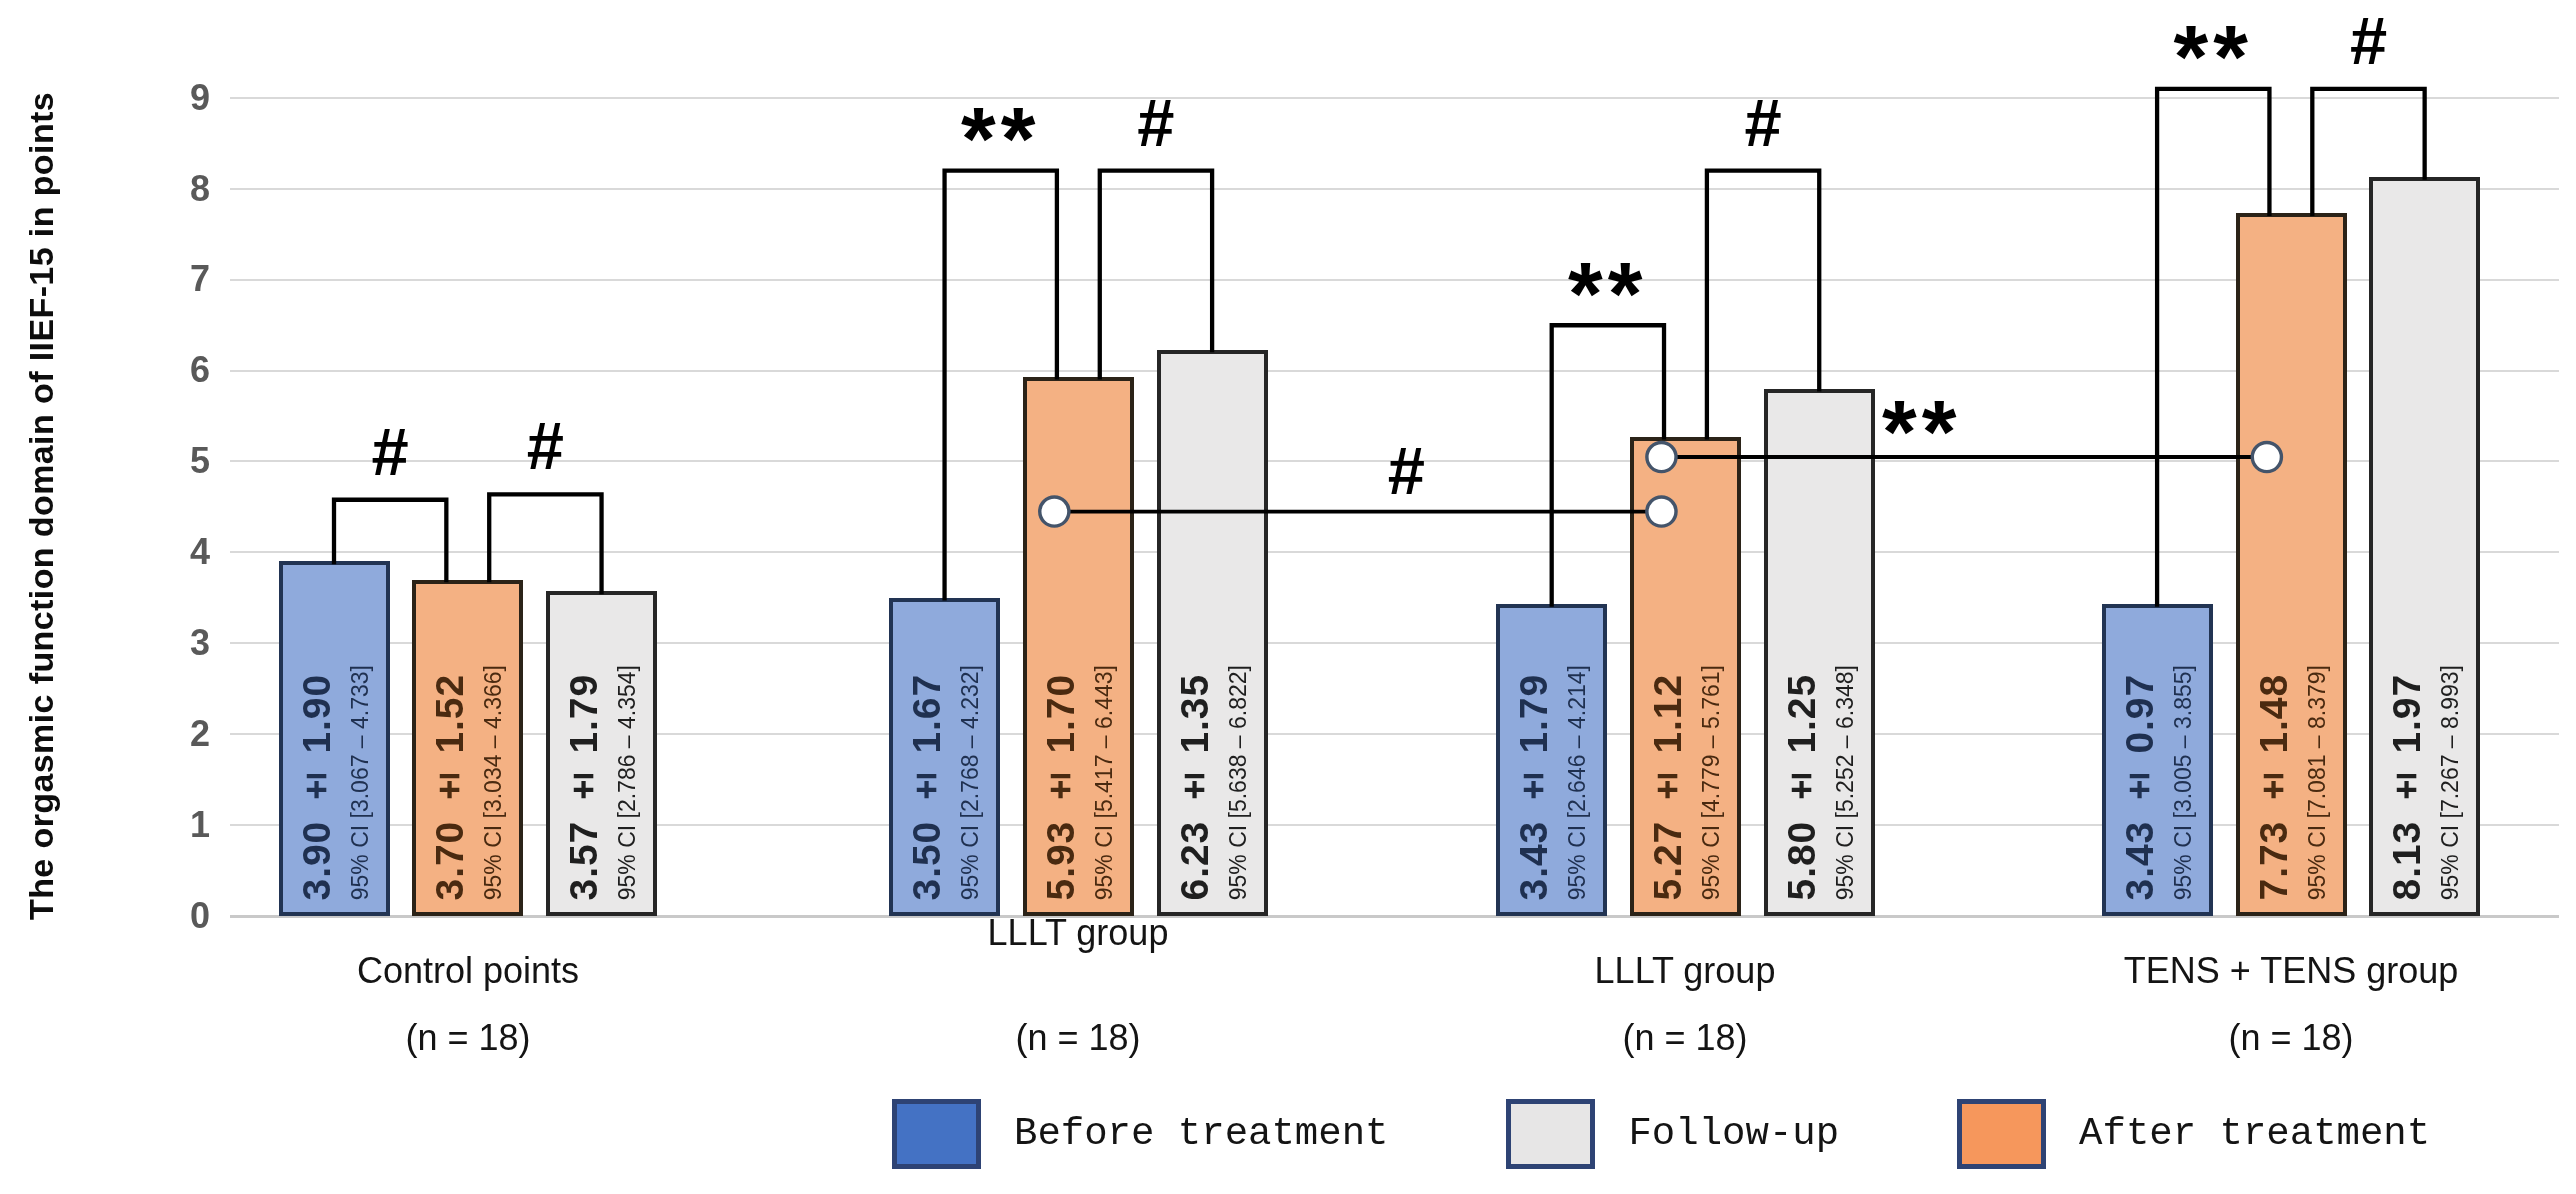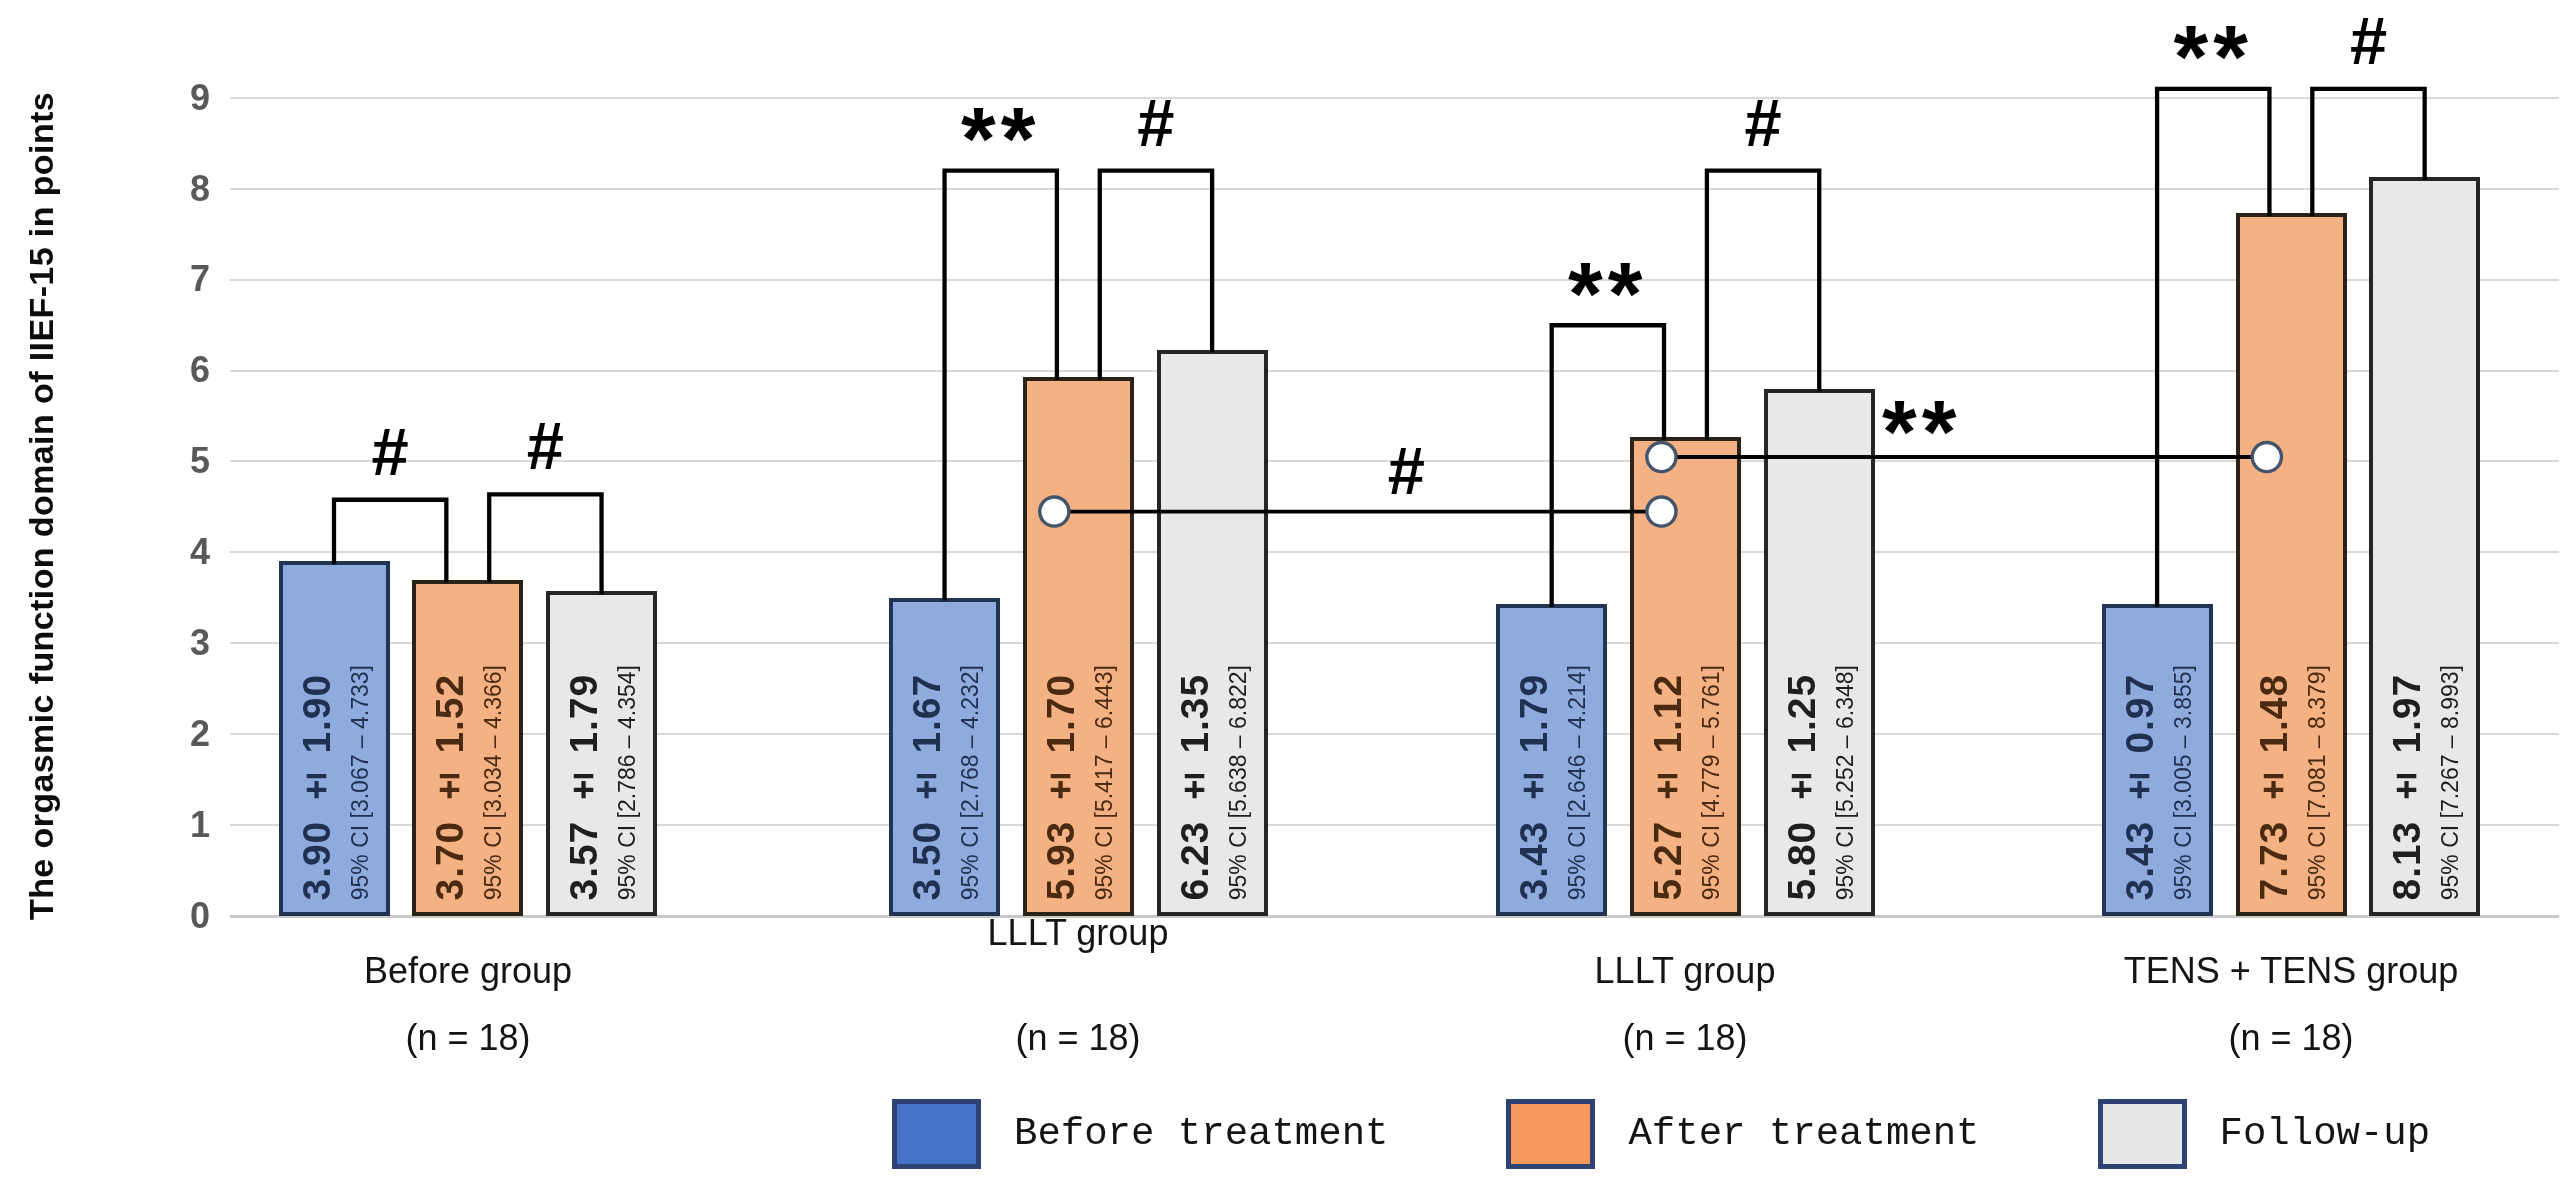--- a/index.html
+++ b/index.html
@@ -113,21 +113,21 @@
       <div class="bar" style="left: 2236px; top: 213px; width: 111px; height: 703px; background: rgb(244, 177, 131); border-color: rgb(43, 35, 24);">
         <span class="val" style="color: rgb(74, 42, 16);">7.73 ± 1.48</span>
         <span class="ci" style="color: rgb(74, 42, 16);">95% CI [7.081 – 8.379]</span>
       </div>
       <div class="bar" style="left: 2369px; top: 177px; width: 111px; height: 739px; background: rgb(233, 232, 232); border-color: rgb(38, 38, 38);">
         <span class="val" style="color: rgb(31, 31, 31);">8.13 ± 1.97</span>
         <span class="ci" style="color: rgb(31, 31, 31);">95% CI [7.267 – 8.993]</span>
       </div>
     </div>
   <div id="xlabels">
-      <div class="glabel" style="left: 279px; top: 950px;">Before group</div>
+      <div class="glabel" style="left: 279px; top: 950px;">Control points</div>
       <div class="glabel" style="left: 279px; top: 1017px;">(n = 18)</div>
       <div class="glabel" style="left: 889px; top: 912px;">LLLT group</div>
       <div class="glabel" style="left: 889px; top: 1017px;">(n = 18)</div>
       <div class="glabel" style="left: 1496px; top: 950px;">LLLT group</div>
       <div class="glabel" style="left: 1496px; top: 1017px;">(n = 18)</div>
       <div class="glabel" style="left: 2102px; top: 950px;">TENS + TENS group</div>
       <div class="glabel" style="left: 2102px; top: 1017px;">(n = 18)</div>
     </div>
   <svg id="overlay" class="overlay" width="2576" height="1195" viewBox="0 0 3004 1393">
       <path class="sig-path" d="M 389.5 657.6 V 582.52 H 520.5 V 678.8" stroke="#000000"></path>
@@ -154,22 +154,22 @@
       <circle cx="1937.5" cy="532.7" r="17" fill="#ffffff" stroke="#44546a" stroke-width="4"></circle>
       <circle cx="2643.5" cy="532.7" r="17" fill="#ffffff" stroke="#44546a" stroke-width="4"></circle>
       <text x="2241.08" text-anchor="middle" class="sig-text" y="538.7" font-size="104" letter-spacing="6">**</text>
     </svg>
   <div class="legend" id="legend">
       <div class="legend-item">
         <div class="swatch" style="background: rgb(68, 114, 196); border-color: rgb(46, 67, 116);"></div>
         <span class="legend-label">Before treatment</span>
       </div>
       <div class="legend-item">
+        <div class="swatch" style="background: rgb(231, 230, 230); border-color: rgb(46, 67, 116);"></div>
+        <span class="legend-label">Follow-up</span>
+      </div>
+      <div class="legend-item">
         <div class="swatch" style="background: rgb(246, 151, 92); border-color: rgb(46, 67, 116);"></div>
         <span class="legend-label">After treatment</span>
-      </div>
-      <div class="legend-item">
-        <div class="swatch" style="background: rgb(231, 230, 230); border-color: rgb(46, 67, 116);"></div>
-        <span class="legend-label">Follow-up</span>
       </div>
     </div>
 </div>
 
 
 </body></html>

